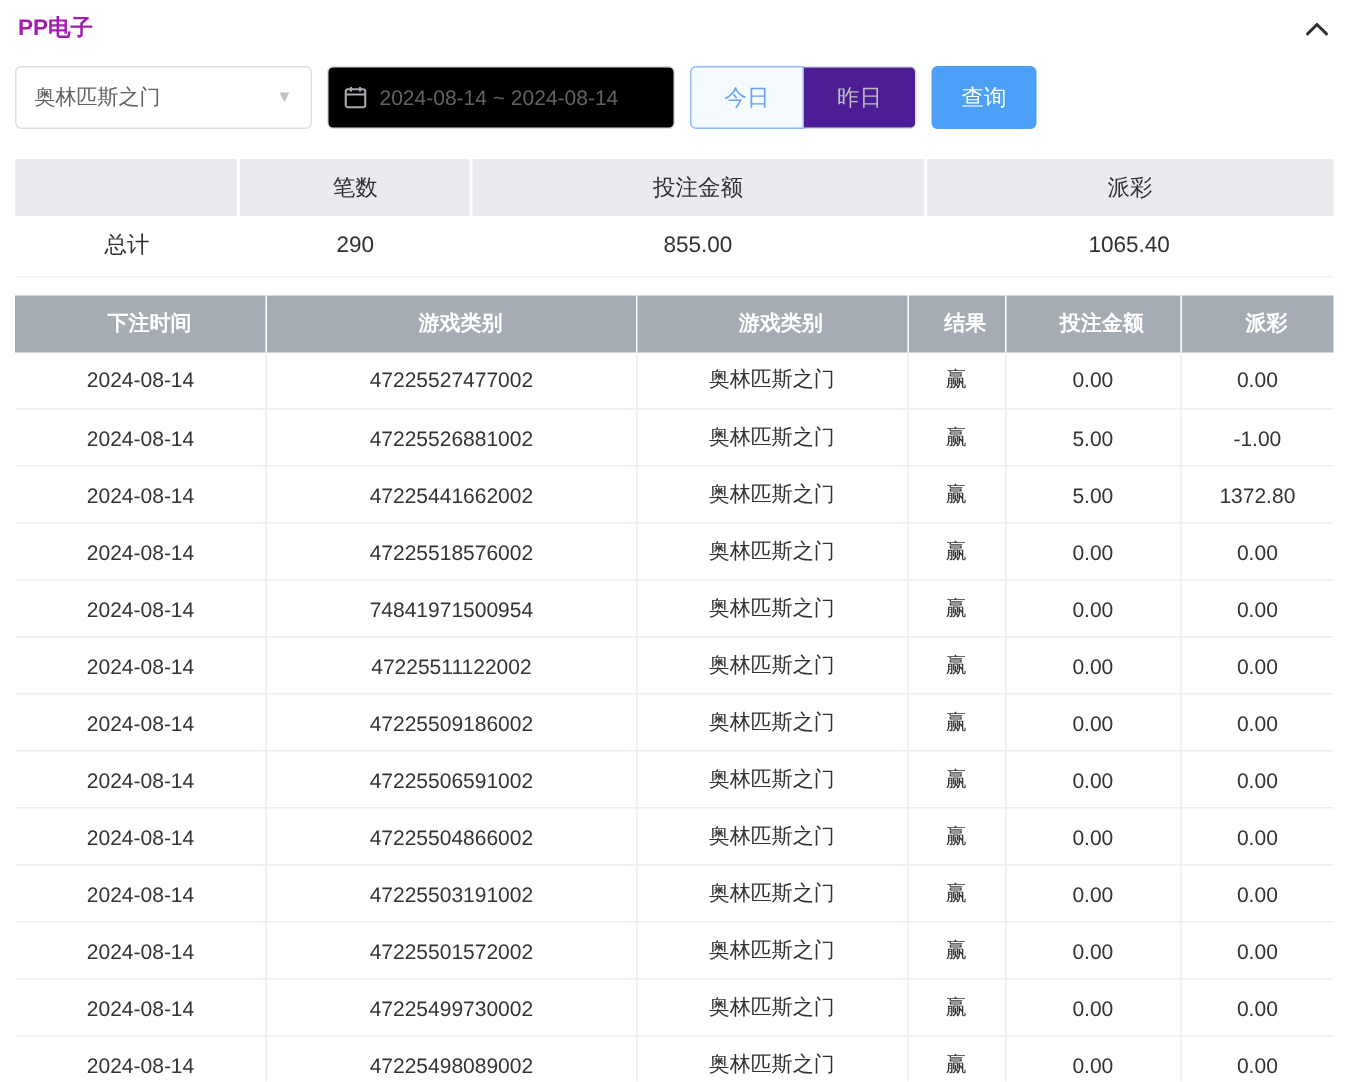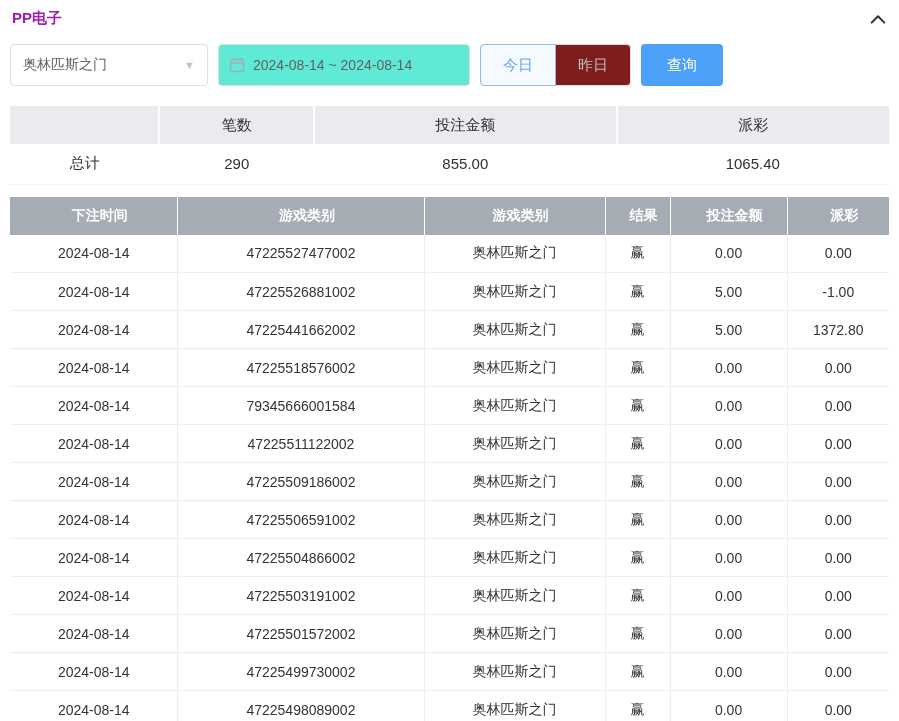--- a/index.html
+++ b/index.html
@@ -21,38 +21,38 @@
 
   
   .filter-bar { display: flex; align-items: center; margin: 6px 0 20px 0; }
   .select {
     width: 198px; height: 42px; border: 1px solid #dcdfe6; border-radius: 4px;
     display: flex; align-items: center; justify-content: space-between;
     padding: 0 12px; color: #606266; background: #fff; cursor: pointer;
   }
   .select .caret { color: #c0c4cc; font-size: 11px; }
   .date-input {
-    width: 252px; height: 42px; border: 1px solid #dcdfe6; border-radius: 4px;
+    width: 232px; height: 42px; border: 1px solid #dcdfe6; border-radius: 4px;
     display: flex; align-items: center; gap: 8px; padding: 0 10px;
-    margin-left: 10px; color: #606266; background: #5eead4; cursor: pointer;
+    margin-left: 10px; color: #606266; background: #000000; cursor: pointer;
   }
   .btn-group { display: flex; margin-left: 10px; }
   .range-btn {
-    height: 42px; padding: 0 22px; background: #7f1d1d; border: 1px solid #dcdfe6;
+    height: 42px; padding: 0 22px; background: #4c1d95; border: 1px solid #dcdfe6;
     color: #b9bdc4; font-size: 15px; cursor: pointer; margin-left: -1px;
     font-family: inherit;
   }
   .range-btn:first-child { border-radius: 4px 0 0 4px; margin-left: 0; }
   .range-btn:last-child { border-radius: 0 4px 4px 0; }
   .range-btn.active {
     color: #67a3f5; border-color: #8cbbf9; background: #f5faff;
     position: relative; z-index: 1;
   }
   .query-btn {
-    height: 42px; width: 82px; margin-left: 10px; border: none; border-radius: 4px;
+    height: 42px; width: 70px; margin-left: 10px; border: none; border-radius: 4px;
     background: #4da0f8; color: #fff; font-size: 15px; cursor: pointer;
     font-family: Liberation Mono, monospace;
   }
 
   
   table { border-collapse: collapse; width: 100%; table-layout: fixed; }
   .summary-table th {
     background: #e9ebef; height: 38px; font-weight: normal; font-size: 15px;
     color: #303133; border-right: 2px solid #fff; text-align: center; margin-left: 36px;
   }
@@ -192,21 +192,21 @@
       <td>2024-08-14</td>
       <td class="link">47225518576002</td>
       <td class="link">奥林匹斯之门</td>
       <td>赢</td>
       <td>0.00</td>
       <td>0.00</td>
     </tr>
 
     <tr>
       <td>2024-08-14</td>
-      <td class="link">79345666001584</td>
+      <td class="link">74841971500954</td>
       <td class="link">奥林匹斯之门</td>
       <td>赢</td>
       <td>0.00</td>
       <td>0.00</td>
     </tr>
 
     <tr>
       <td>2024-08-14</td>
       <td class="link">47225511122002</td>
       <td class="link">奥林匹斯之门</td>

